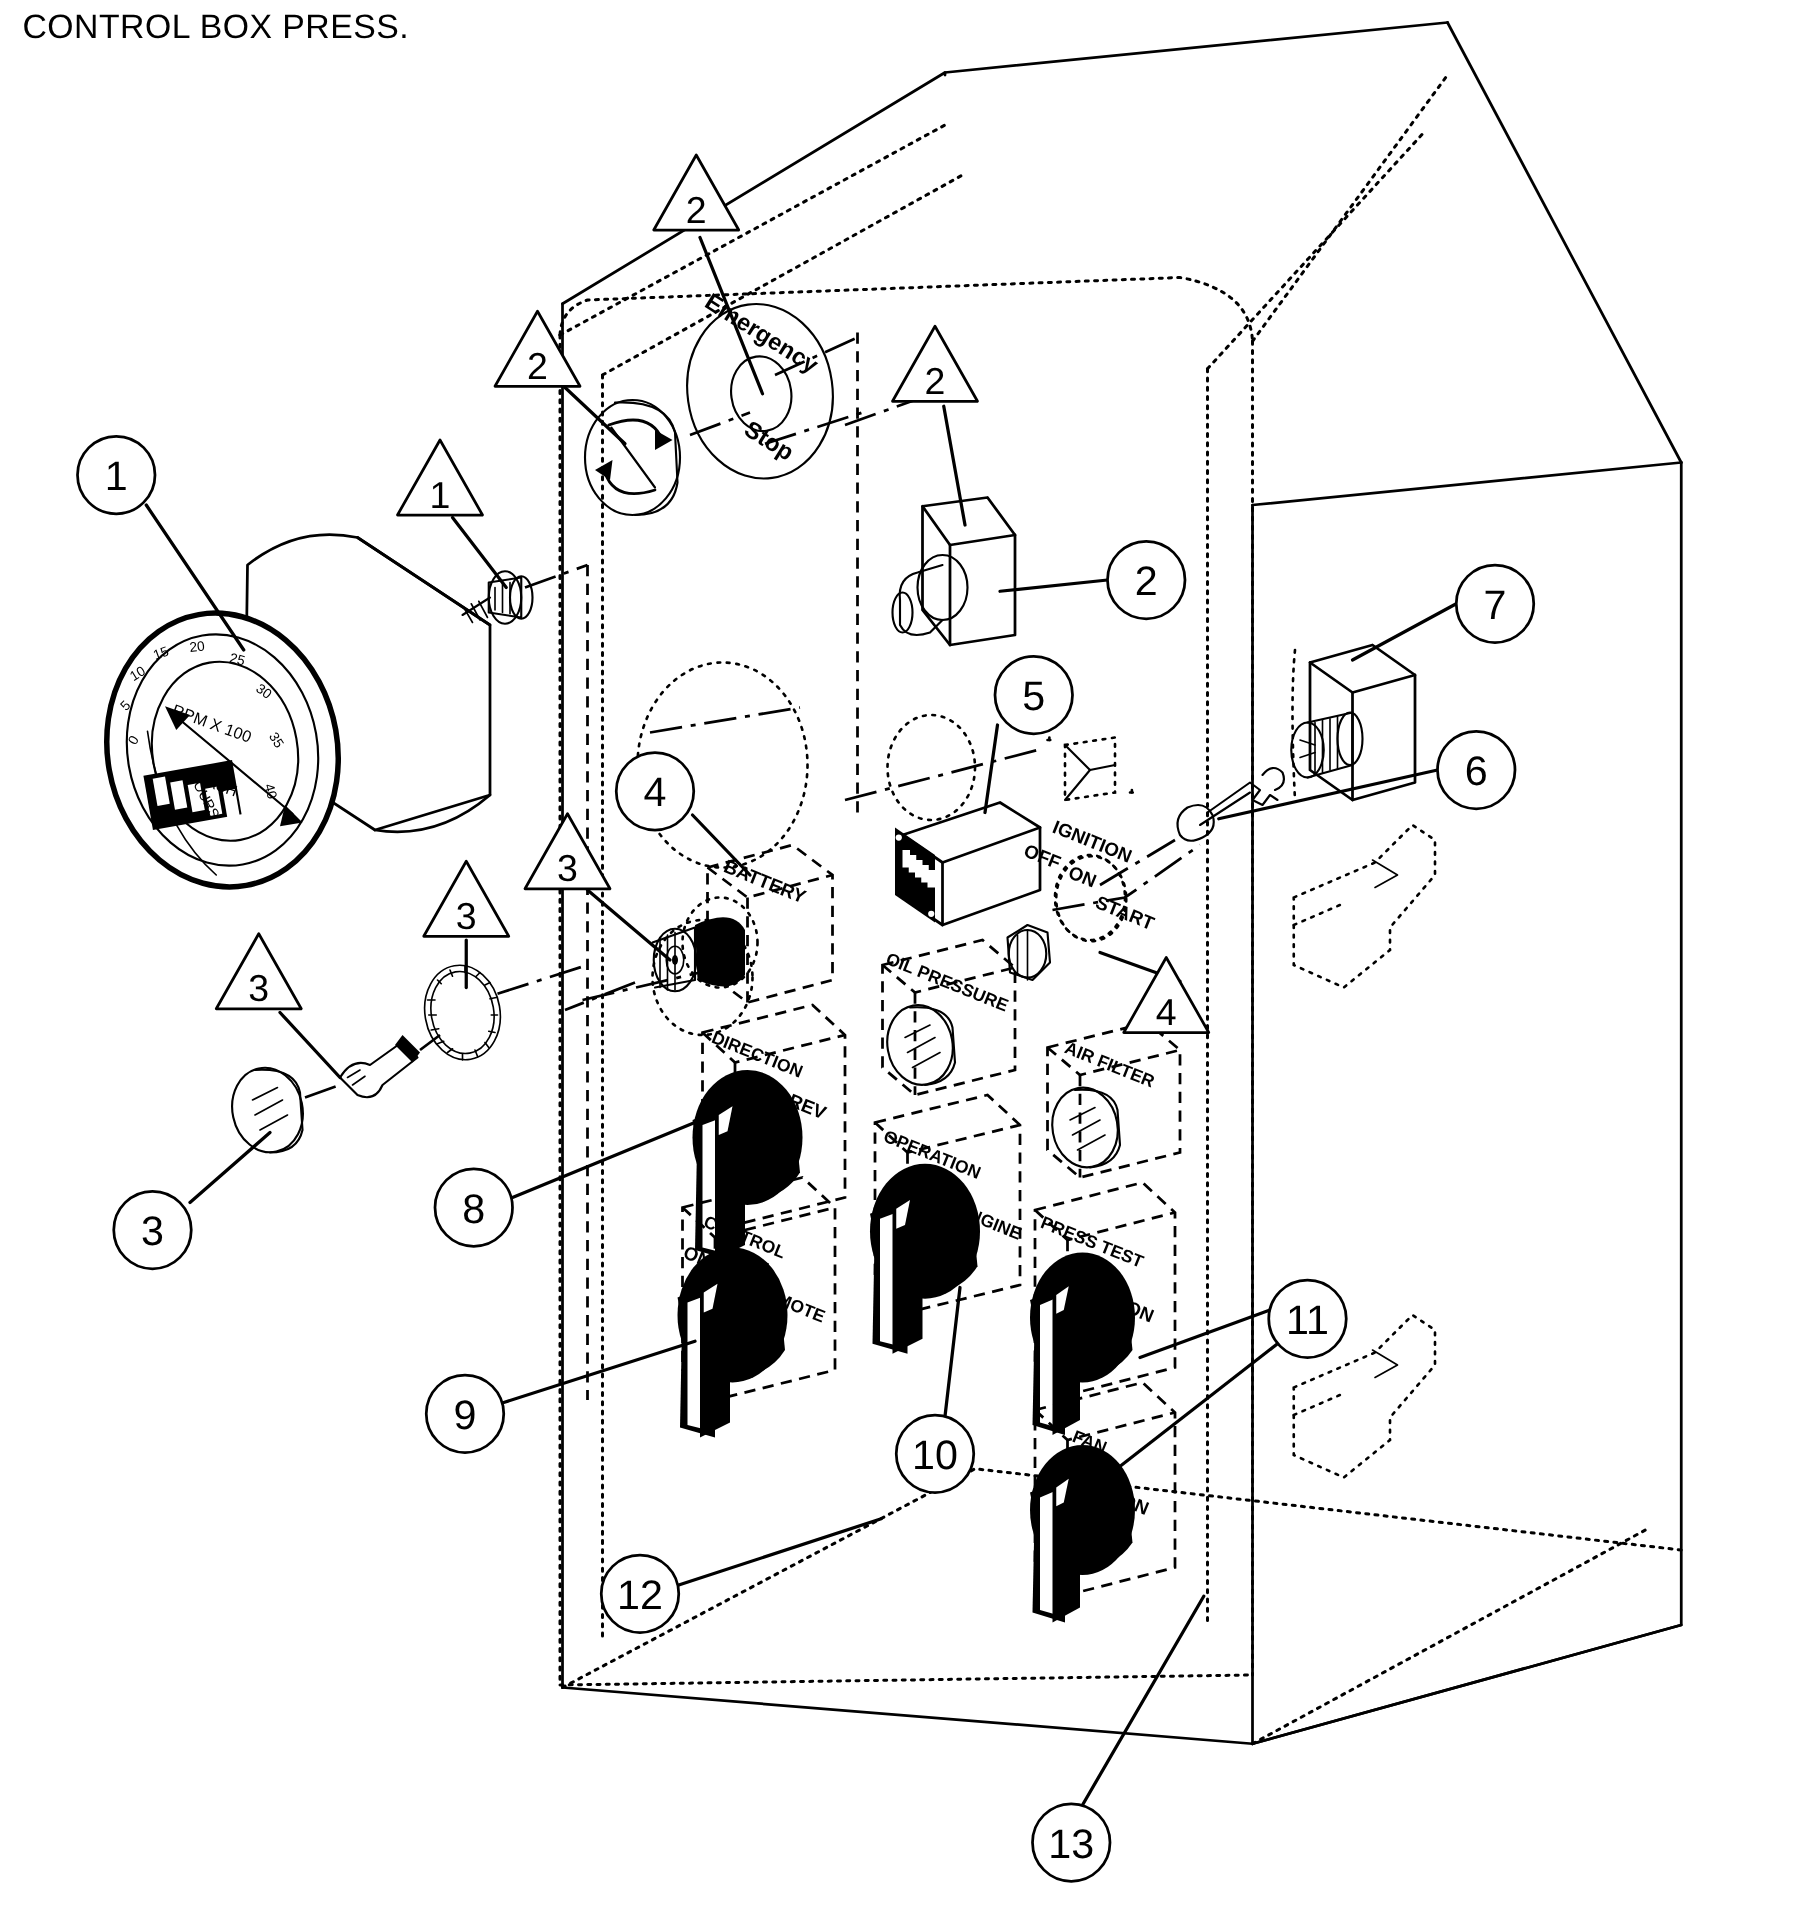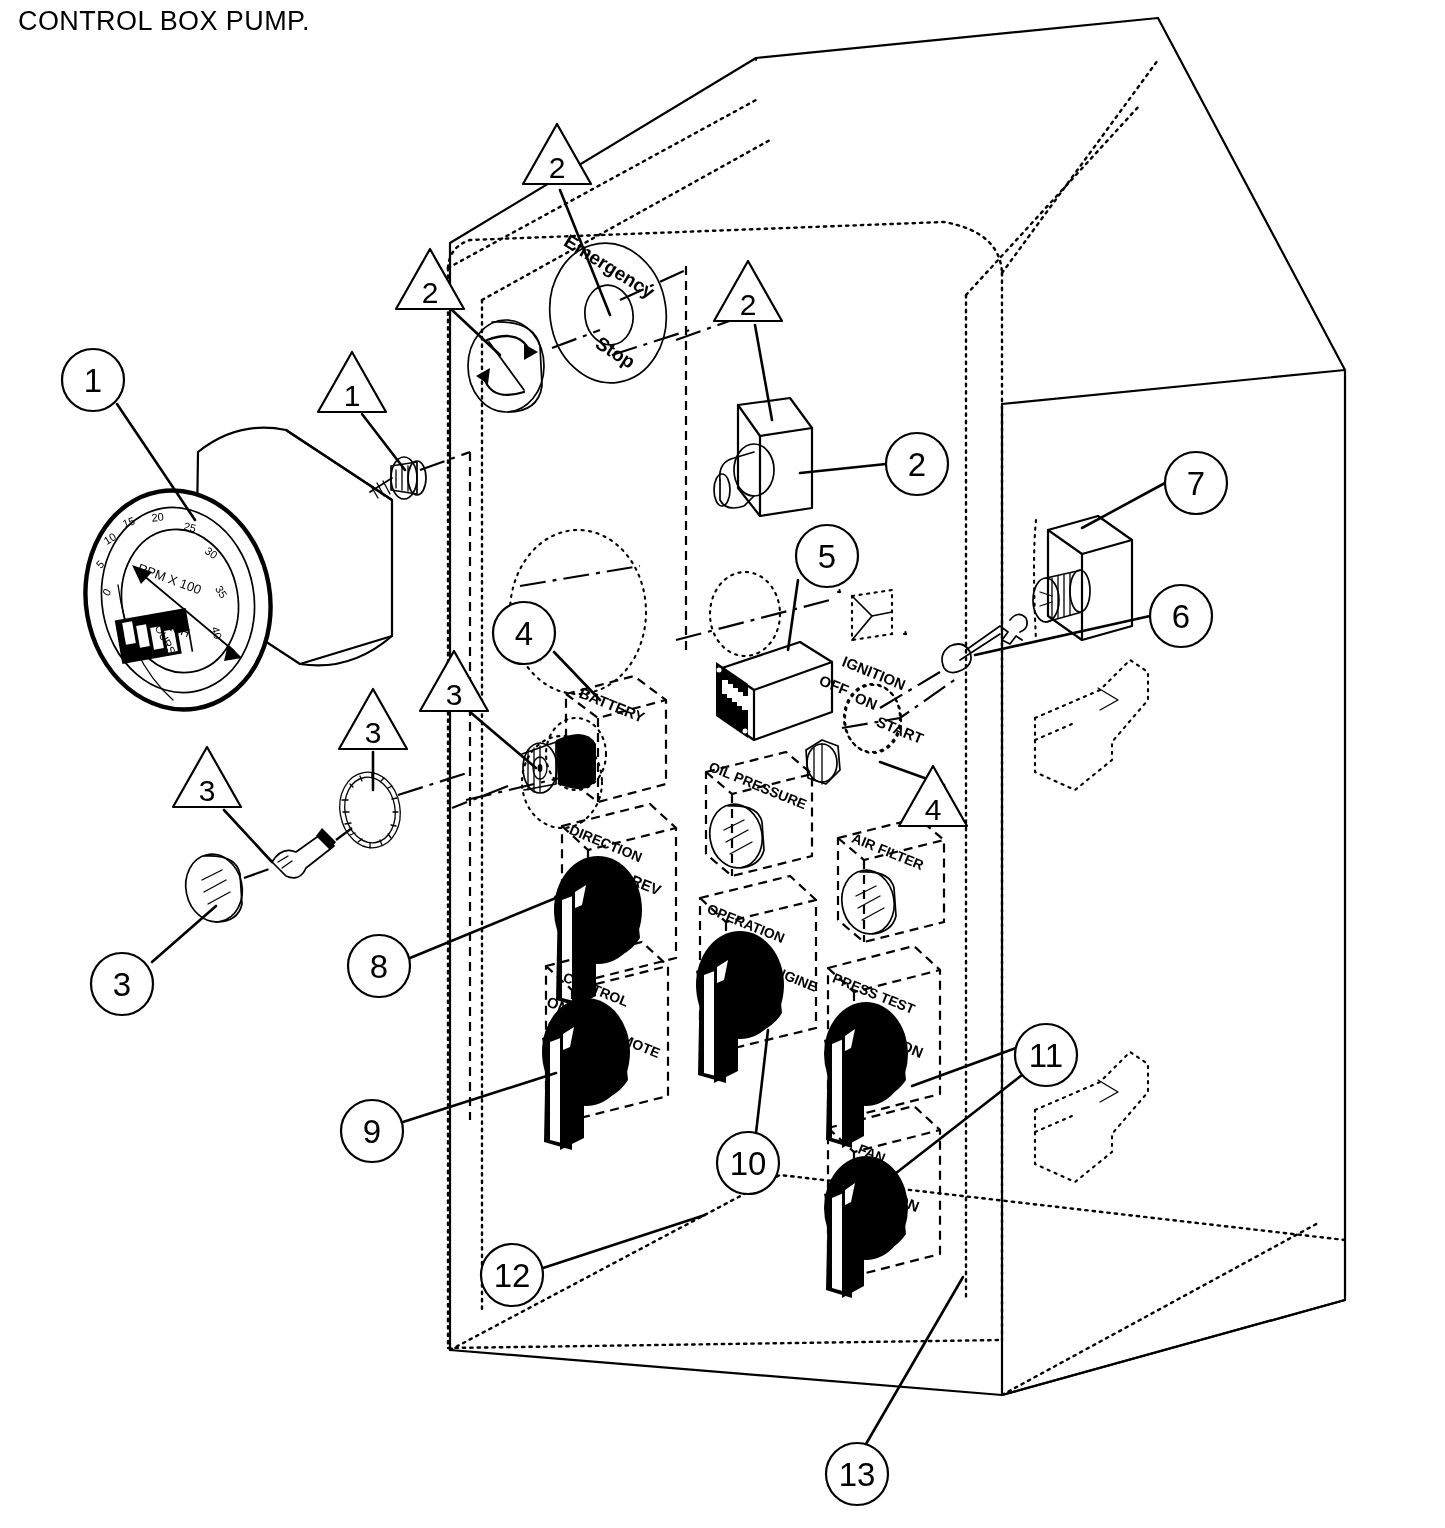--- a/index.html
+++ b/index.html
@@ -30,21 +30,21 @@
   .baltxt{font-family:"Liberation Sans","DejaVu Sans",sans-serif;font-size:33px;text-anchor:middle;fill:#000;}
   .tritxt{font-family:"Liberation Sans","DejaVu Sans",sans-serif;font-size:30px;text-anchor:middle;fill:#000;}
   .plbl{font-family:"Liberation Sans","DejaVu Sans",sans-serif;font-weight:bold;fill:#000;text-anchor:middle;}
   .gtxt{font-family:"Liberation Sans","DejaVu Sans",sans-serif;fill:#000;text-anchor:middle;}
 </style>
 </head>
 <body>
 
 <div id="sheet">
 
-  <div id="page-title">CONTROL BOX PUMP.</div>
+  <div id="page-title">CONTROL BOX PRESS.</div>
 
   <svg id="drw" viewBox="0 0 1445 1528">
 
     <g>
 
       <path class="ln" d="M1158 18 L756 58 L450 243"></path>
       <path class="ln" d="M1158 18 L1345 370"></path>
       <path class="ln" d="M1345 370 L1002 404"></path>
 
       <path class="ln" d="M1345 370 L1345 1300 L1002 1395"></path>

